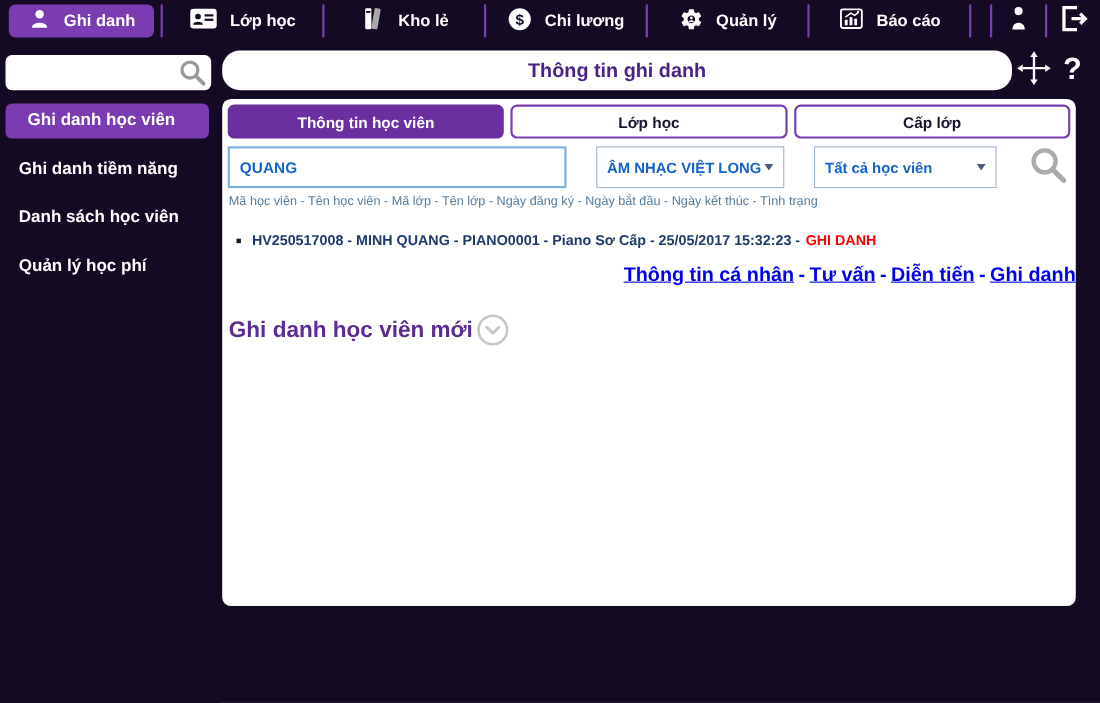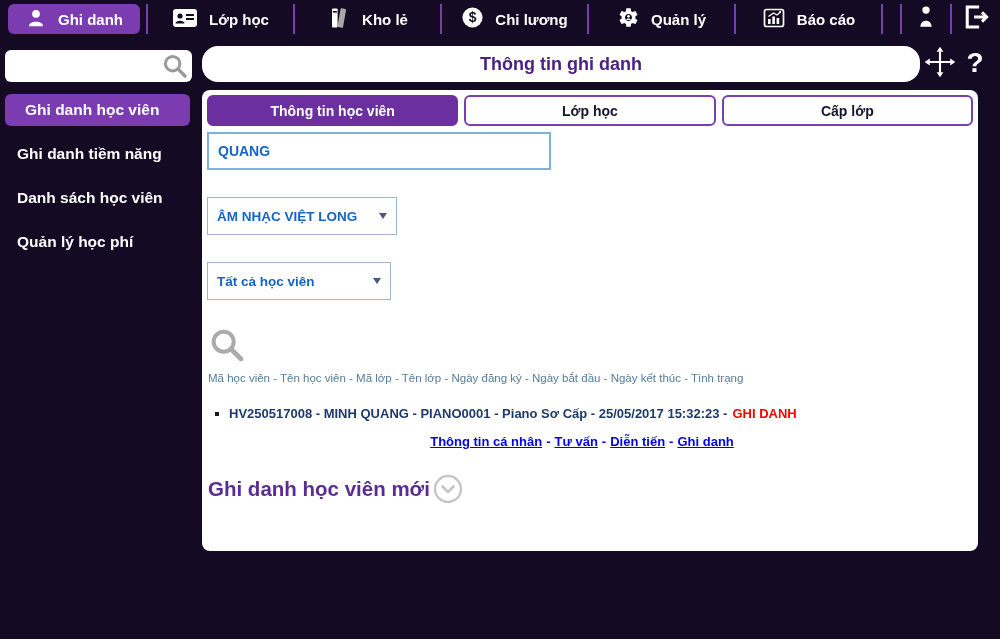--- a/index.html
+++ b/index.html
@@ -45,41 +45,41 @@
   
   .panel { position:absolute; left:202px; top:90px; width:776px; height:461px;
     background:#fff; border-radius:8px; }
 
   .tabs { display:flex; gap:6px; padding:5px 5px 0 5px; }
   .tab { flex:1; height:31px; border:2px solid #7a3fae; border-radius:6px;
     display:flex; align-items:center; justify-content:center; background:#fff;
     color:#15152e; font-weight:bold; font-size:14px; cursor:pointer; }
   .tab.active { background:#6b2f9f; border-color:#6b2f9f; color:#fff; }
 
-  .search-row { display:flex; align-items:flex-start; gap:27px; margin:6px 5px 0 5px;flex-direction:column; }
+  .search-row { display:flex; align-items:center; gap:27px; margin:6px 5px 0 5px; }
   .search-input { width:344px; height:38px; border:2px solid #7fb0dd;
     font-weight:bold; font-size:14px; color:#1464c8; padding-left:9px; outline:none; font-family:inherit; }
   .dd { height:38px; border:1px solid #9fb6cd; background:#fff; display:flex;
     align-items:center; justify-content:space-between; padding:0 9px;
     font-weight:bold; font-size:13.5px; color:#1464c8; cursor:pointer; }
   .dd-1 { width:190px; }
   .dd-2 { width:184px; }
   .dd-arrow { width:0; height:0; border-left:4.5px solid transparent;
     border-right:4.5px solid transparent; border-top:6px solid #49597a; }
   .search-btn { width:40px; height:40px; display:flex; align-items:center; justify-content:center; cursor:pointer; }
 
   .helper { margin:5px 0 0 6px; font-size:11.5px; color:#567c9c; }
 
   .result-row { display:flex; align-items:center; margin:22px 0 0 13px; }
   .bullet { width:4px; height:4px; background:#1a1a1a; flex:none; margin-right:10px; }
   .result-text { font-size:13px; font-weight:bold; color:#1e3a6b; }
   .result-status { font-size:13px; font-weight:bold; color:#ff0000; margin-left:5px; }
 
-  .links-row { margin-top:13px; text-align:center; padding-right:16px;
-    font-size:13px; font-weight:bold; color:#0000ee; }
+  .links-row { margin-top:13px; text-align:right; 
+    font-size:18px; font-weight:bold; color:#0000ee; }
   .link { color:#0000ee; text-decoration:underline; cursor:pointer; }
   .link-sep { margin:0 4px; text-decoration:none; }
 
   .section-header { display:flex; align-items:center; margin:25px 4px 0 6px; }
   .section-title { color:#5b2d90; font-weight:bold; font-size:20.5px; }
   .section-chevron { margin-left:3px; display:flex; cursor:pointer; }
 </style>
 </head>
 <body>
 

